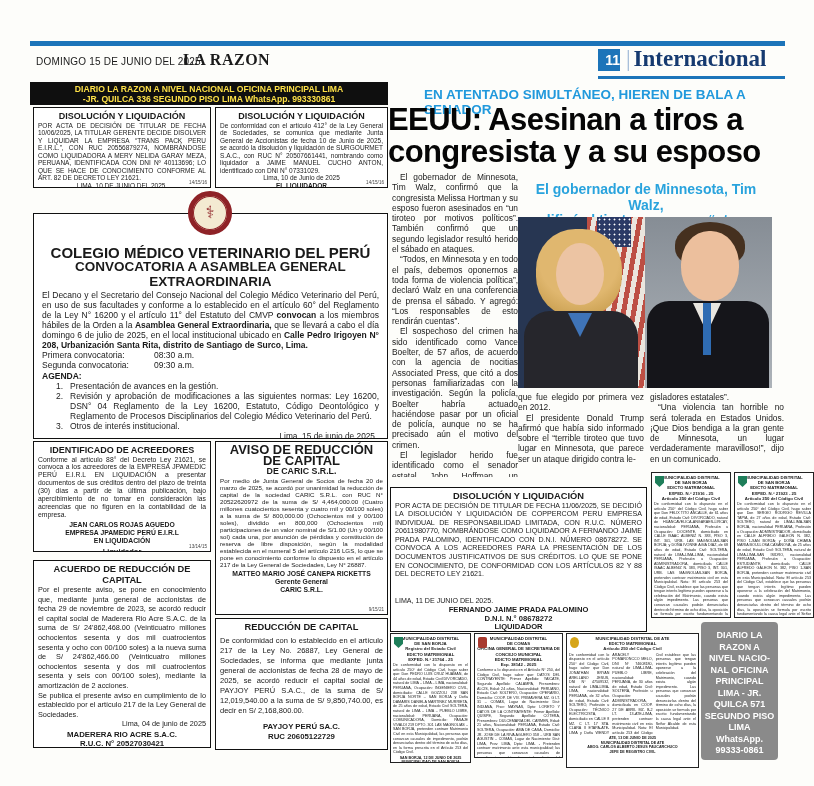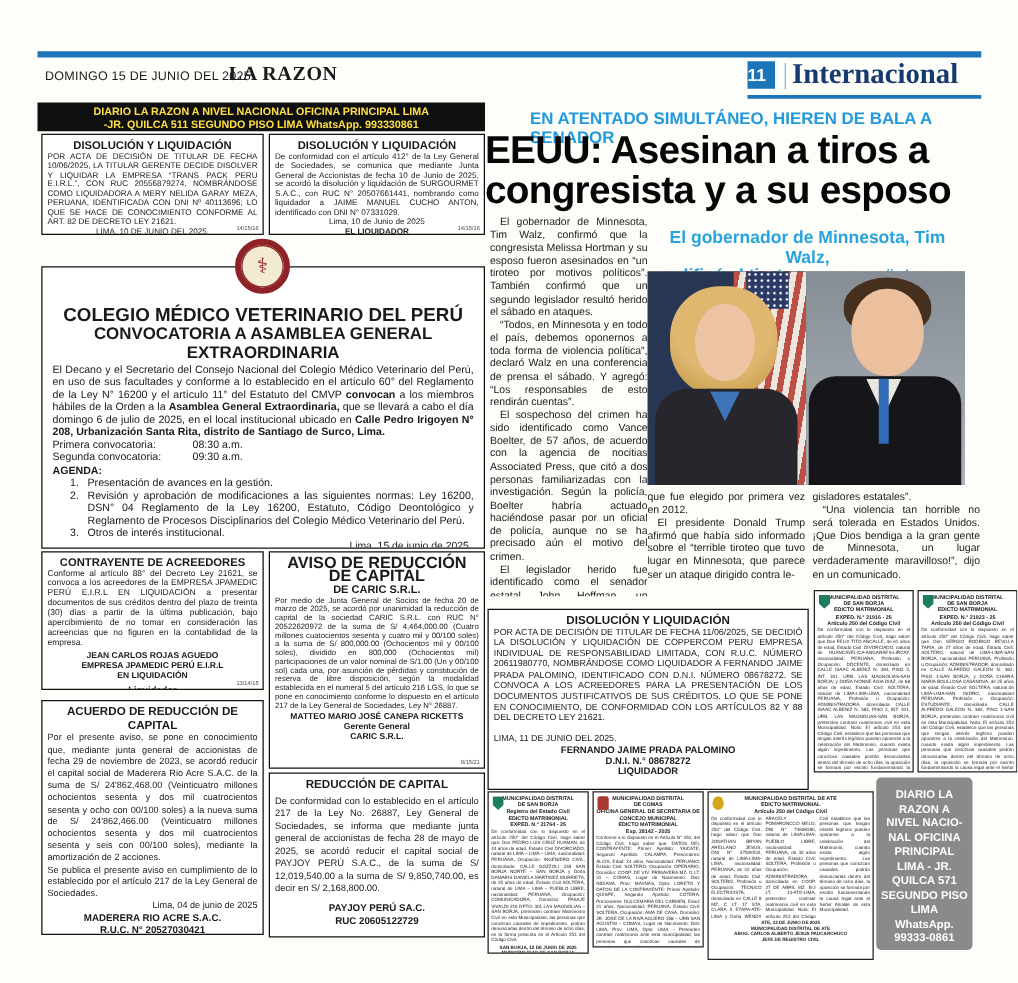--- a/index.html
+++ b/index.html
@@ -11,21 +11,21 @@
   .just { text-align:justify; text-justify:inter-word; }
   .ctr { text-align:center; }
   .b { font-weight:bold; }
 
   
   .top-rule { left:30px; top:41px; width:755px; height:5px; background:#1c74b9; }
   .date-line { left:36px; top:56px; font-size:10px; font-weight:normal; letter-spacing:.2px; }
   .masthead { left:183px; top:51px; font-family:"Liberation Serif", serif; font-size:16px;
               font-weight:bold; letter-spacing:.5px; }
   .pagebadge { left:598px; top:49px; width:22px; height:22px; background:#1c74b9; color:#fff;
-               font-size:14px; font-weight:bold; text-align:left; line-height:22px; }
+               font-size:14px; font-weight:bold; text-align:right; line-height:22px; }
   .section-bar { left:626px; top:46px; font-family:"Liberation Serif", serif; font-size:23px;
                  font-weight:bold; color:#163a70; }
   .section-pipe { color:#9db7d6; font-weight:normal; padding-right:3px; }
   .section-rule { left:598px; top:76px; width:187px; height:3px; background:#1c74b9; }
 
   
   .addr { left:30px; top:82px; width:358px; height:23px; background:#0f0f0f; color:#fde047;
           text-align:center; padding-top:2px; }
   .addr div { font-size:8.6px; font-weight:bold; line-height:10px; }
 
@@ -107,21 +107,21 @@
   .caric { left:215px; top:441px; width:173px; height:174px; }
   .caric .nb { font-size:6.2px; line-height:7px; }
   .caric-sig { font-size:6.8px; font-weight:bold; text-align:center; line-height:8px; margin-top:2px; }
 
   .payjoy { left:215px; top:618px; width:173px; height:132px; }
   .pj-body { font-size:7.5px; line-height:10px; }
   .pj-sig { font-size:7.8px; font-weight:bold; text-align:center; line-height:10px; margin-top:6px; }
 
   .coppercom { left:390px; top:487px; width:257px; height:145px; }
   .cop-body { font-size:7.1px; line-height:8.6px; }
-  .cop-date { font-size:7.1px; margin-top:8px; }
+  .cop-date { font-size:7.1px; margin-top:18px; }
   .cop-sig { font-size:7.6px; font-weight:bold; text-align:center; line-height:8.8px; margin-top:1px; }
 
   
   .edict { border:1px solid #222; background:#fff; padding:2px; overflow:hidden; }
   .ed-head { font-size:4.3px; font-weight:bold; text-align:center; line-height:5.2px; }
   .ed-body { font-size:3.7px; line-height:4.6px; text-align:justify; margin-top:1px; }
   .ed-foot { font-size:3.7px; line-height:4.6px; text-align:center; font-weight:bold; margin-top:1px; }
   .shield { position:absolute; left:3px; top:3px; width:9px; height:11px; background:#1e7e5a;
             clip-path:polygon(0 0,100% 0,100% 62%,50% 100%,0 62%); }
   .shield.red { background:#a8392e; clip-path:none; border-radius:2px; }
@@ -144,21 +144,21 @@
 
   <div class="abs top-rule"></div>
   <div class="abs date-line">DOMINGO 15 DE JUNIO DEL 2025</div>
   <div class="abs masthead">LA RAZON</div>
   <div class="abs pagebadge">11</div>
   <div class="abs section-bar"><span class="section-pipe">|</span><span>Internacional</span></div>
   <div class="abs section-rule"></div>
 
   <div class="abs addr">
     <div>DIARIO LA RAZON A NIVEL NACIONAL  OFICINA PRINCIPAL LIMA</div>
-    <div>-JR. QUILCA 511 SEGUNDO PISO LIMA  WhatsApp. 993330861</div>
+    <div>-JR. QUILCA 336 SEGUNDO PISO LIMA  WhatsApp. 993330861</div>
   </div>
 
   <div class="abs kicker">EN ATENTADO SIMULTÁNEO, HIEREN DE BALA A SENADOR</div>
   <div class="abs headline pre">EEUU: Asesinan a tiros a
 congresista y a su esposo</div>
   <div class="abs subhead pre">El gobernador de Minnesota, Tim Walz,
 calificó el tiroteo como un “ataque selectivo”</div>
 
   <div class="abs acol col1">
     <p class="ind">El gobernador de Minnesota, Tim Walz, confirmó que la congresista Melissa Hortman y su esposo fueron asesinados en “un tiroteo por motivos políticos”. También confirmó que un segundo legislador resultó herido el sábado en ataques.</p>
@@ -228,21 +228,21 @@
       </div>
     <div class="ag-item">
         <span class="num">3.</span>
         <span class="txt">Otros de interés institucional.</span>
       </div>
     <div class="col-date">Lima, 15 de junio de 2025</div>
 
   </div>
 
   <div class="abs nbox acreedores">
-    <div class="nt">CONTRAYENTE DE ACREEDORES</div>
+    <div class="nt">IDENTIFICADO DE ACREEDORES</div>
     <div class="nb just" style="font-size:6.8px; line-height:7.9px;">Conforme al artículo 88° del Decreto Ley 21621, se convoca a los acreedores de la EMPRESA JPAMEDIC PERÚ E.I.R.L EN LIQUIDACIÓN a presentar documentos de sus créditos dentro del plazo de treinta (30) días a partir de la última publicación, bajo apercibimiento de no tomar en consideración las acreencias que no figuren en la contabilidad de la empresa.</div>
     <div class="acr-sig" style="margin-top:2px;">JEAN CARLOS ROJAS AGUEDO</div>
     <div class="acr-sig">EMPRESA JPAMEDIC PERÚ E.I.R.L</div>
     <div class="acr-sig">EN LIQUIDACIÓN</div>
     <div class="acr-liq">Liquidador</div>
     <div class="ref">13/14/15</div>
   </div>
 
   <div class="abs nbox maderera">
     <div class="nt" style="font-size:9.3px;">ACUERDO DE REDUCCIÓN DE CAPITAL</div>

